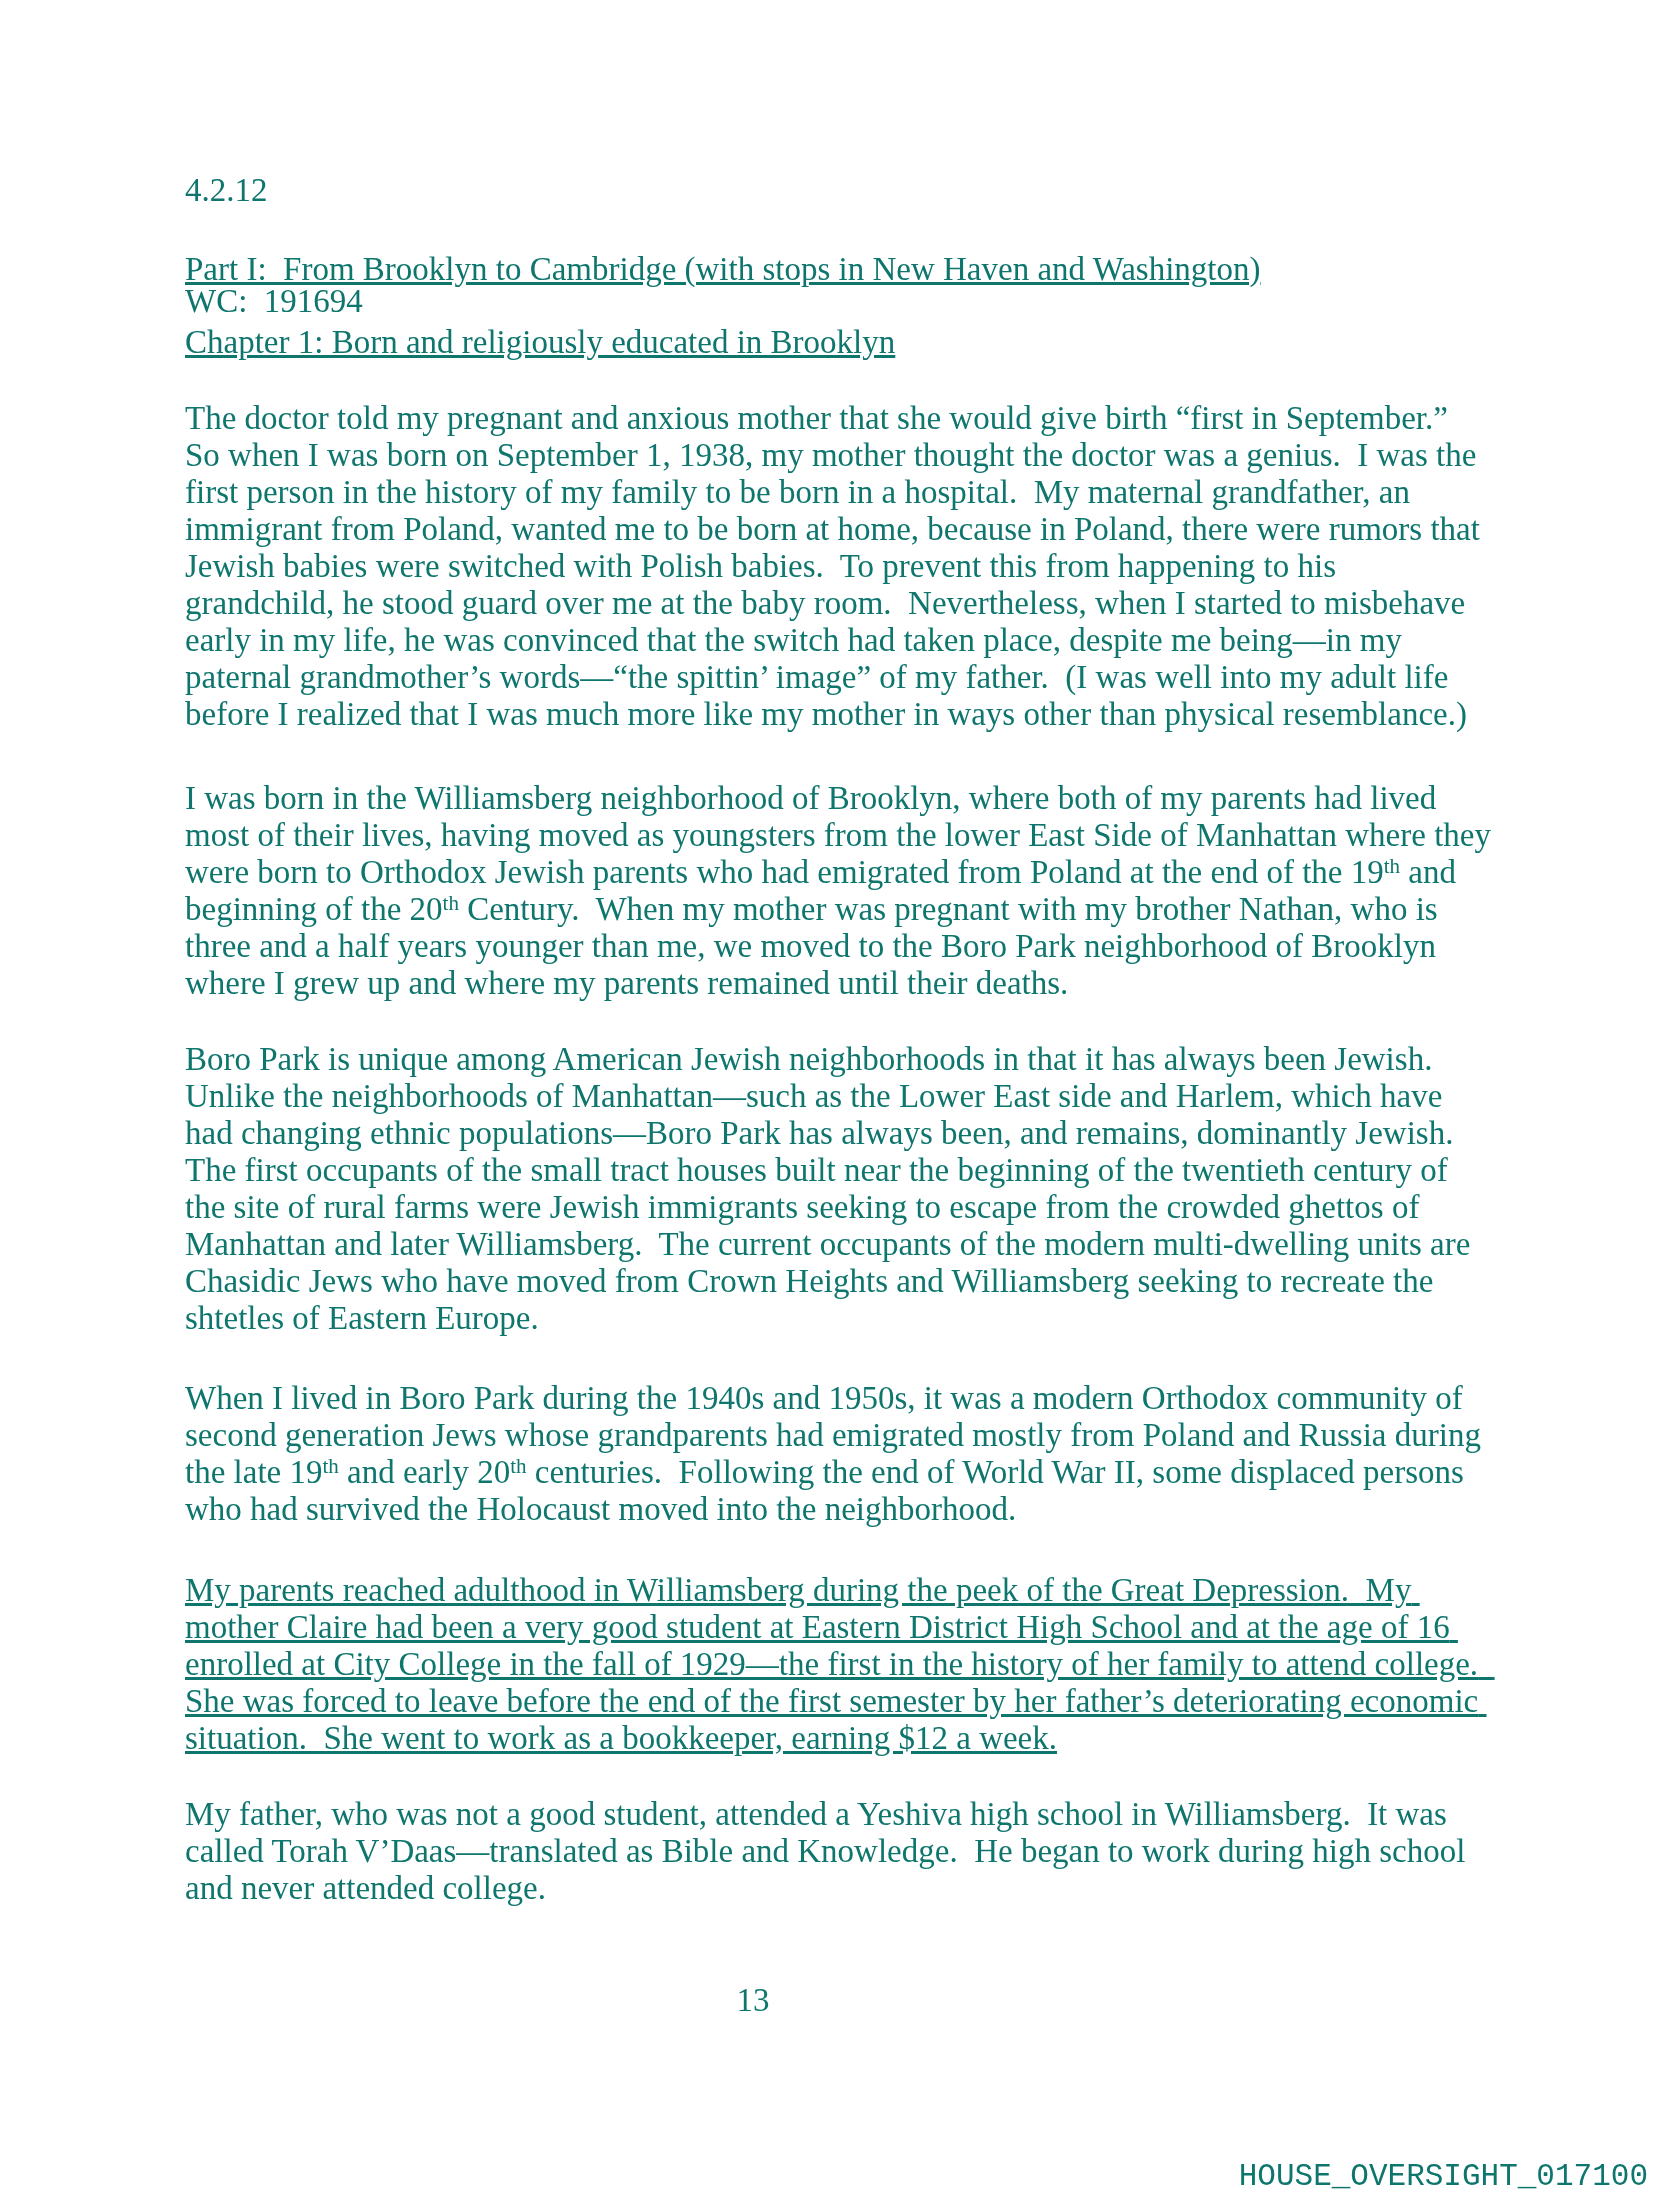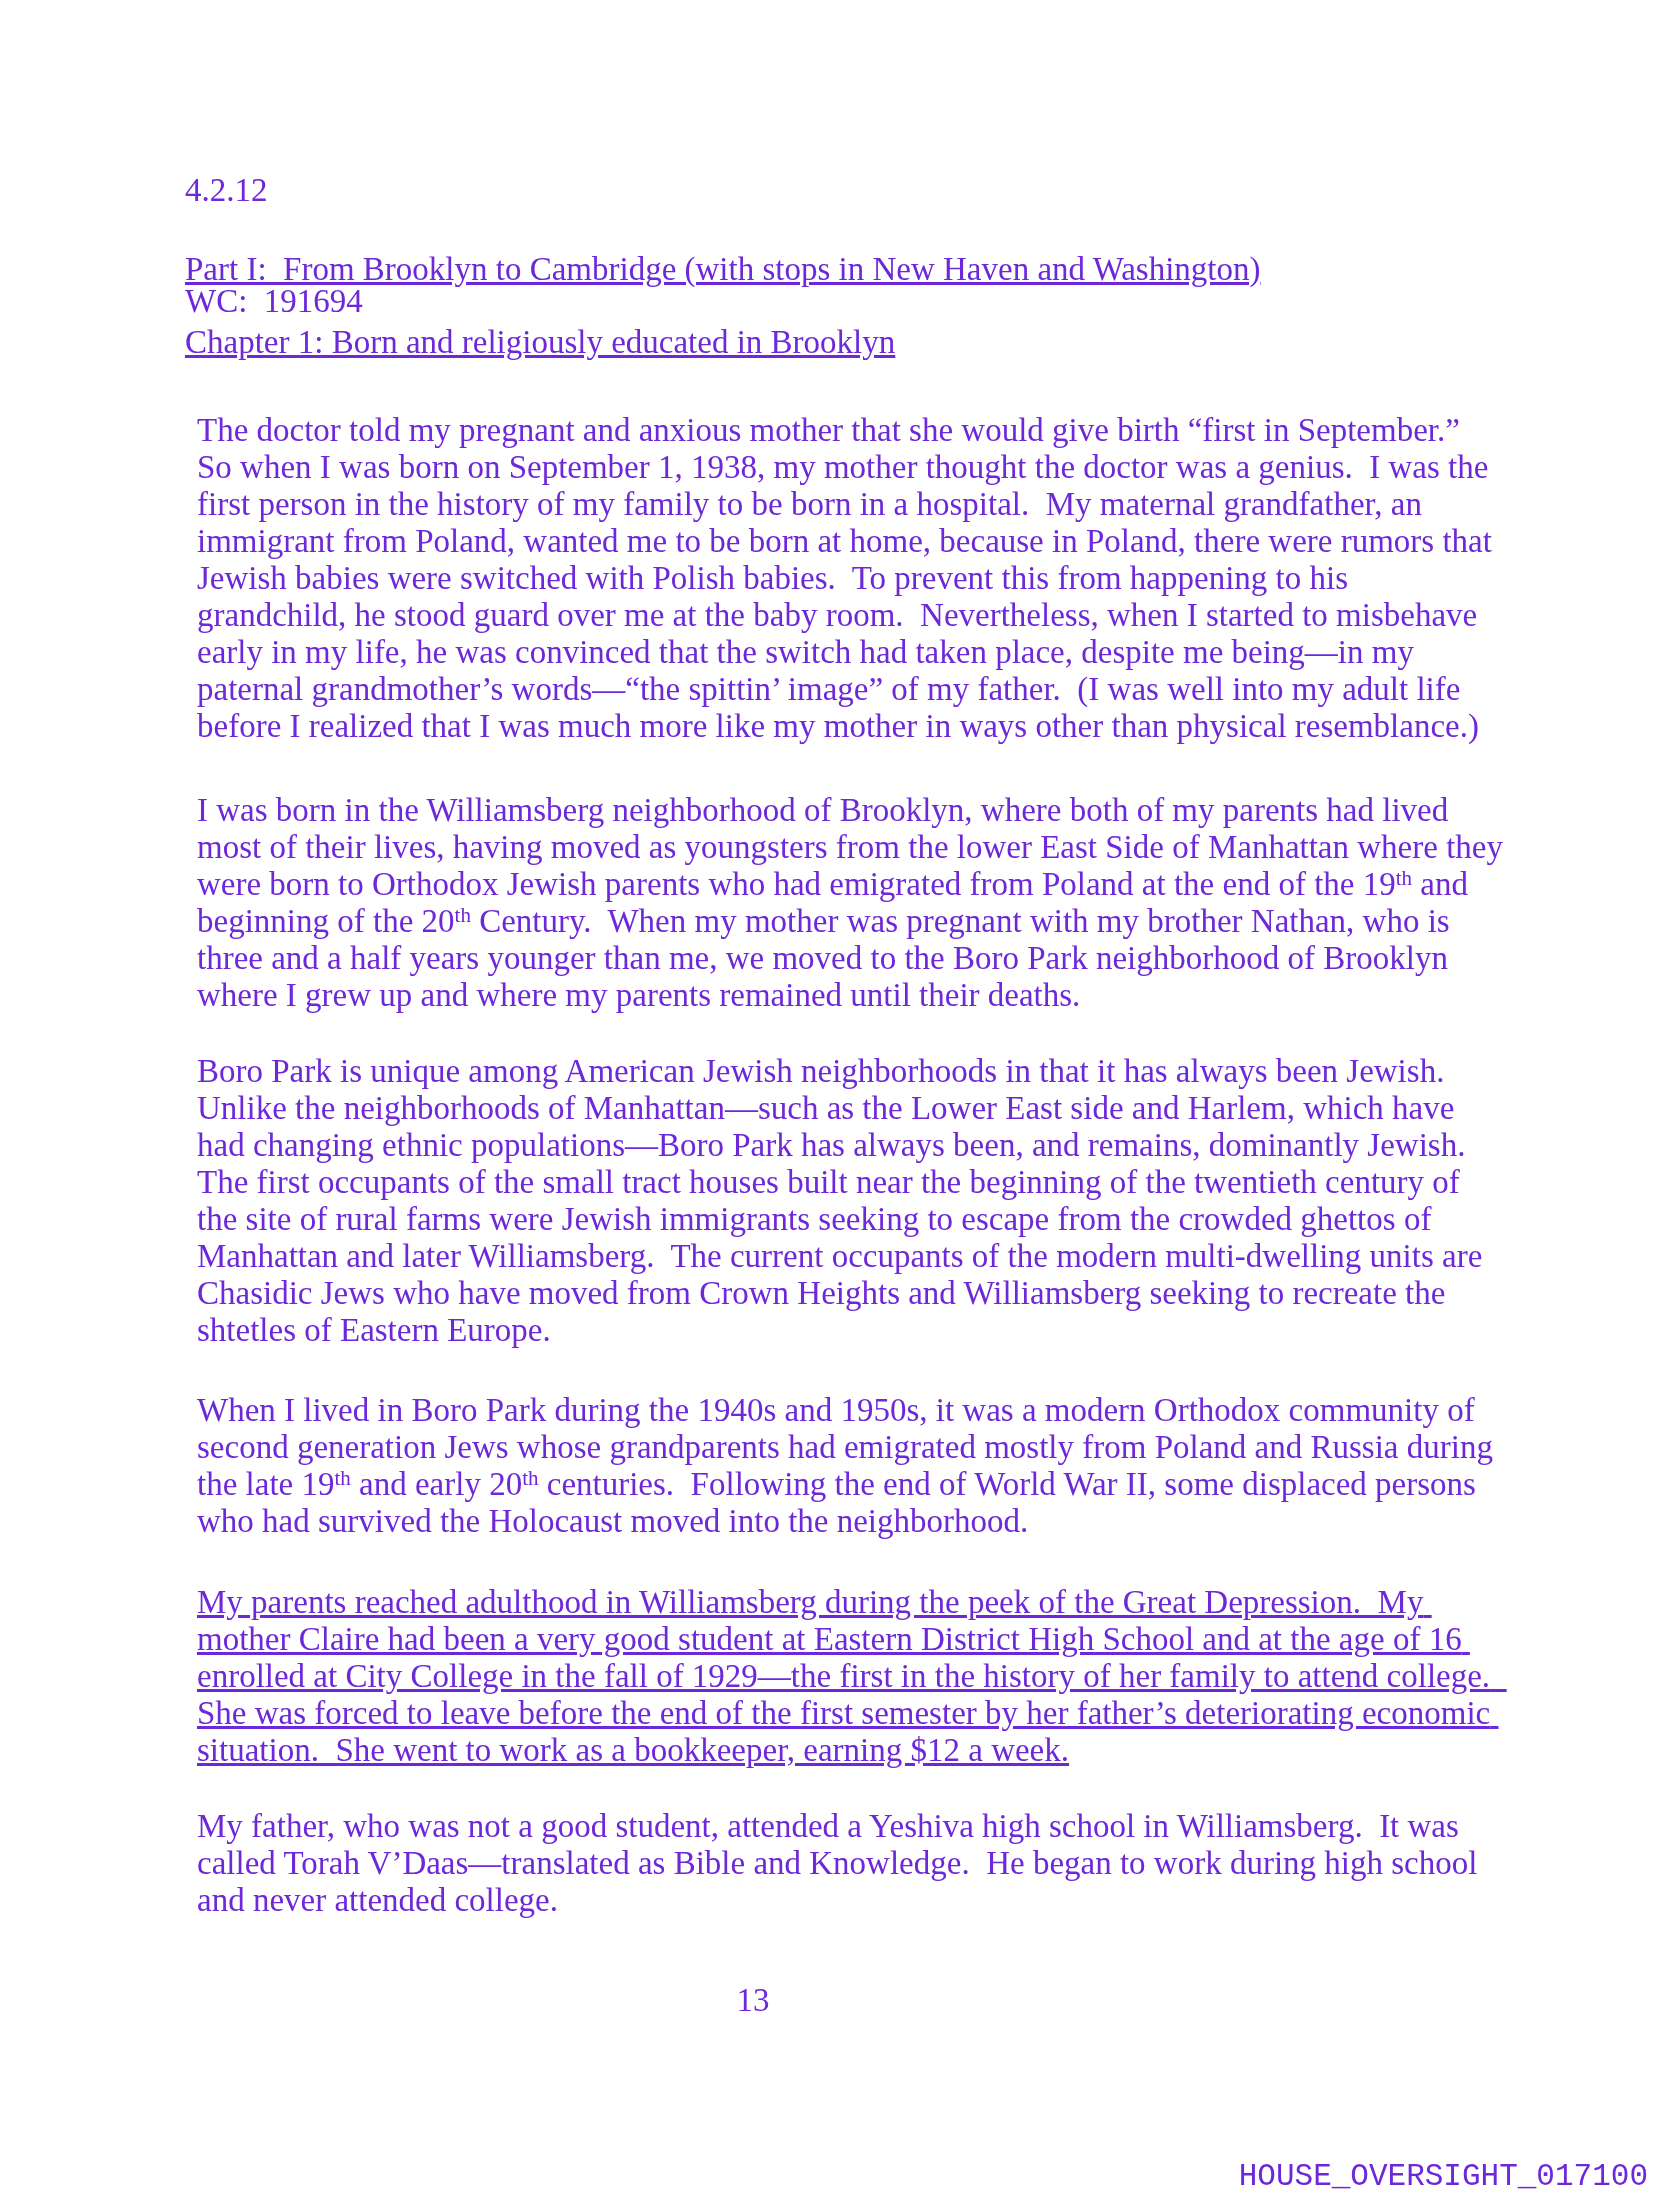--- a/index.html
+++ b/index.html
@@ -5,21 +5,21 @@
   html, body {
     margin: 0;
     padding: 0;
     background: #ffffff;
   }
   .page {
     position: relative;
     width: 1669px;
     height: 2205px;
     background: #ffffff;
-    color: #6d28d9;
+    color: #0f766e;
     font-family: "Liberation Serif", serif;
     font-size: 33px;
     line-height: 37px;
     overflow: hidden;
   }
   .abs {
     position: absolute;
     left: 185px;
     width: 1306px;
     white-space: pre-wrap;
@@ -32,21 +32,21 @@
   .chapter-heading {
     top: 324px;
     text-decoration: underline;
   }
   .p1 { top: 400px; }
   .p2 { top: 780px; }
   .p3 { top: 1041px; }
   .p4 { top: 1380px; }
   .p5 { top: 1572px; text-decoration: underline; }
   .p6 { top: 1796px; }
-  p.body-para { margin: 12px; }
+  p.body-para { margin: 0; }
   sup {
     font-size: 21px;
     line-height: 0;
     vertical-align: 10.5px;
   }
   .page-number {
     position: absolute;
     top: 1982px;
     left: 0;
     width: 1418px;

